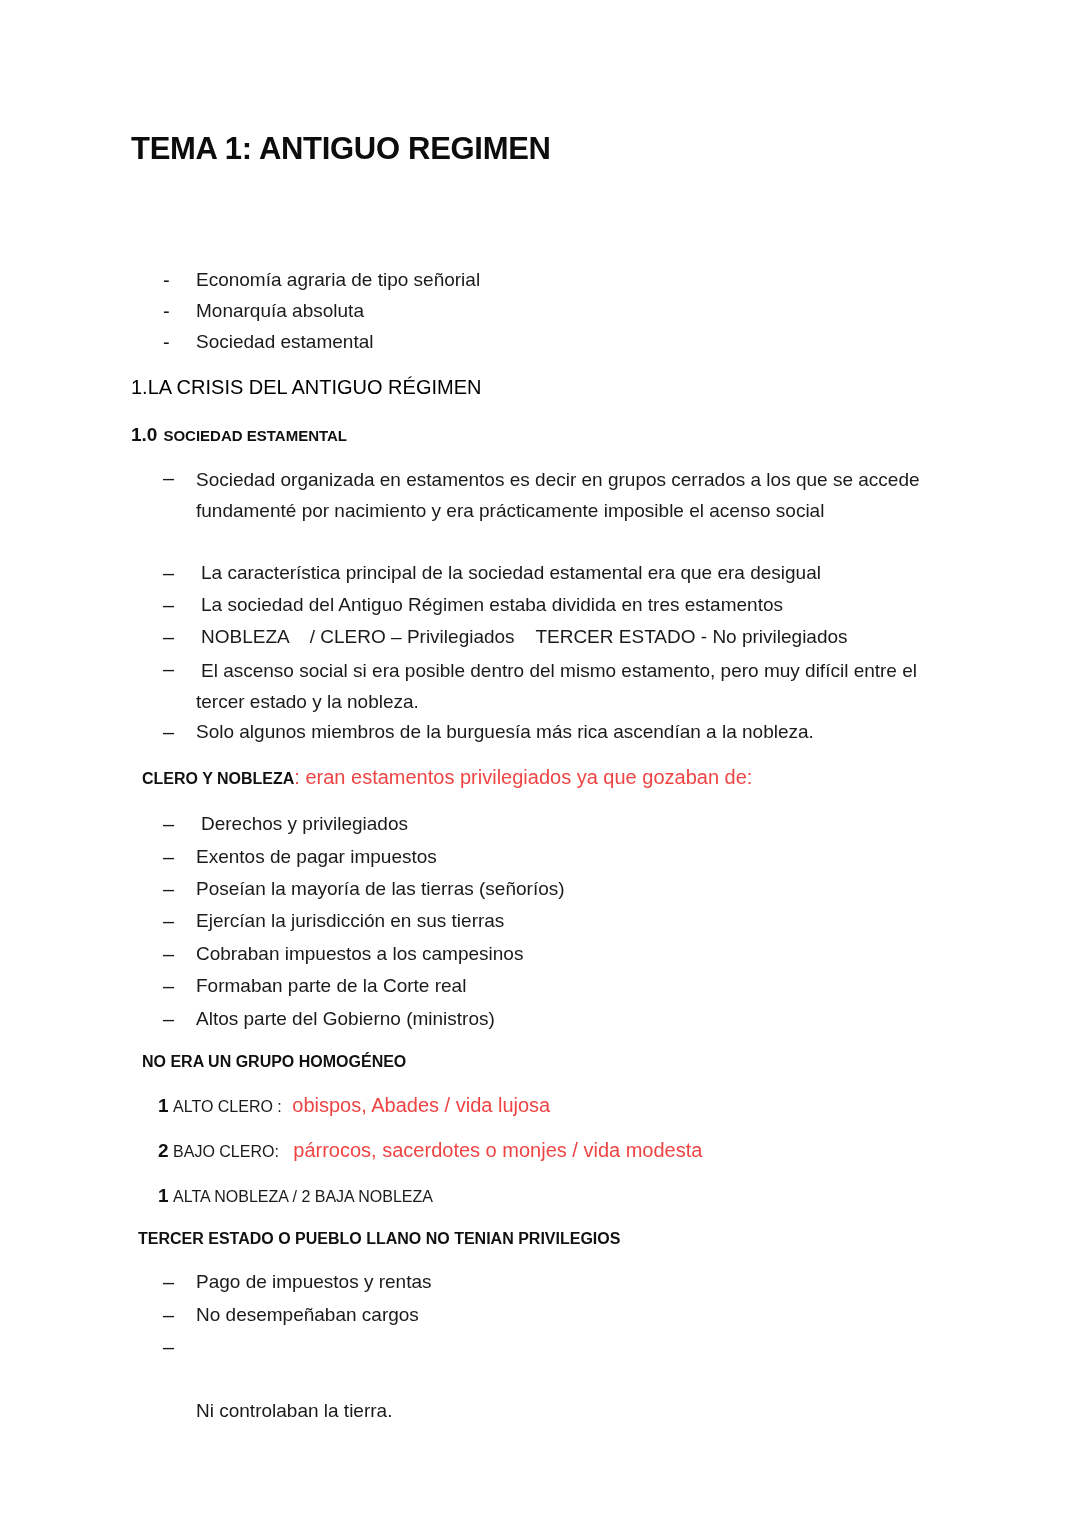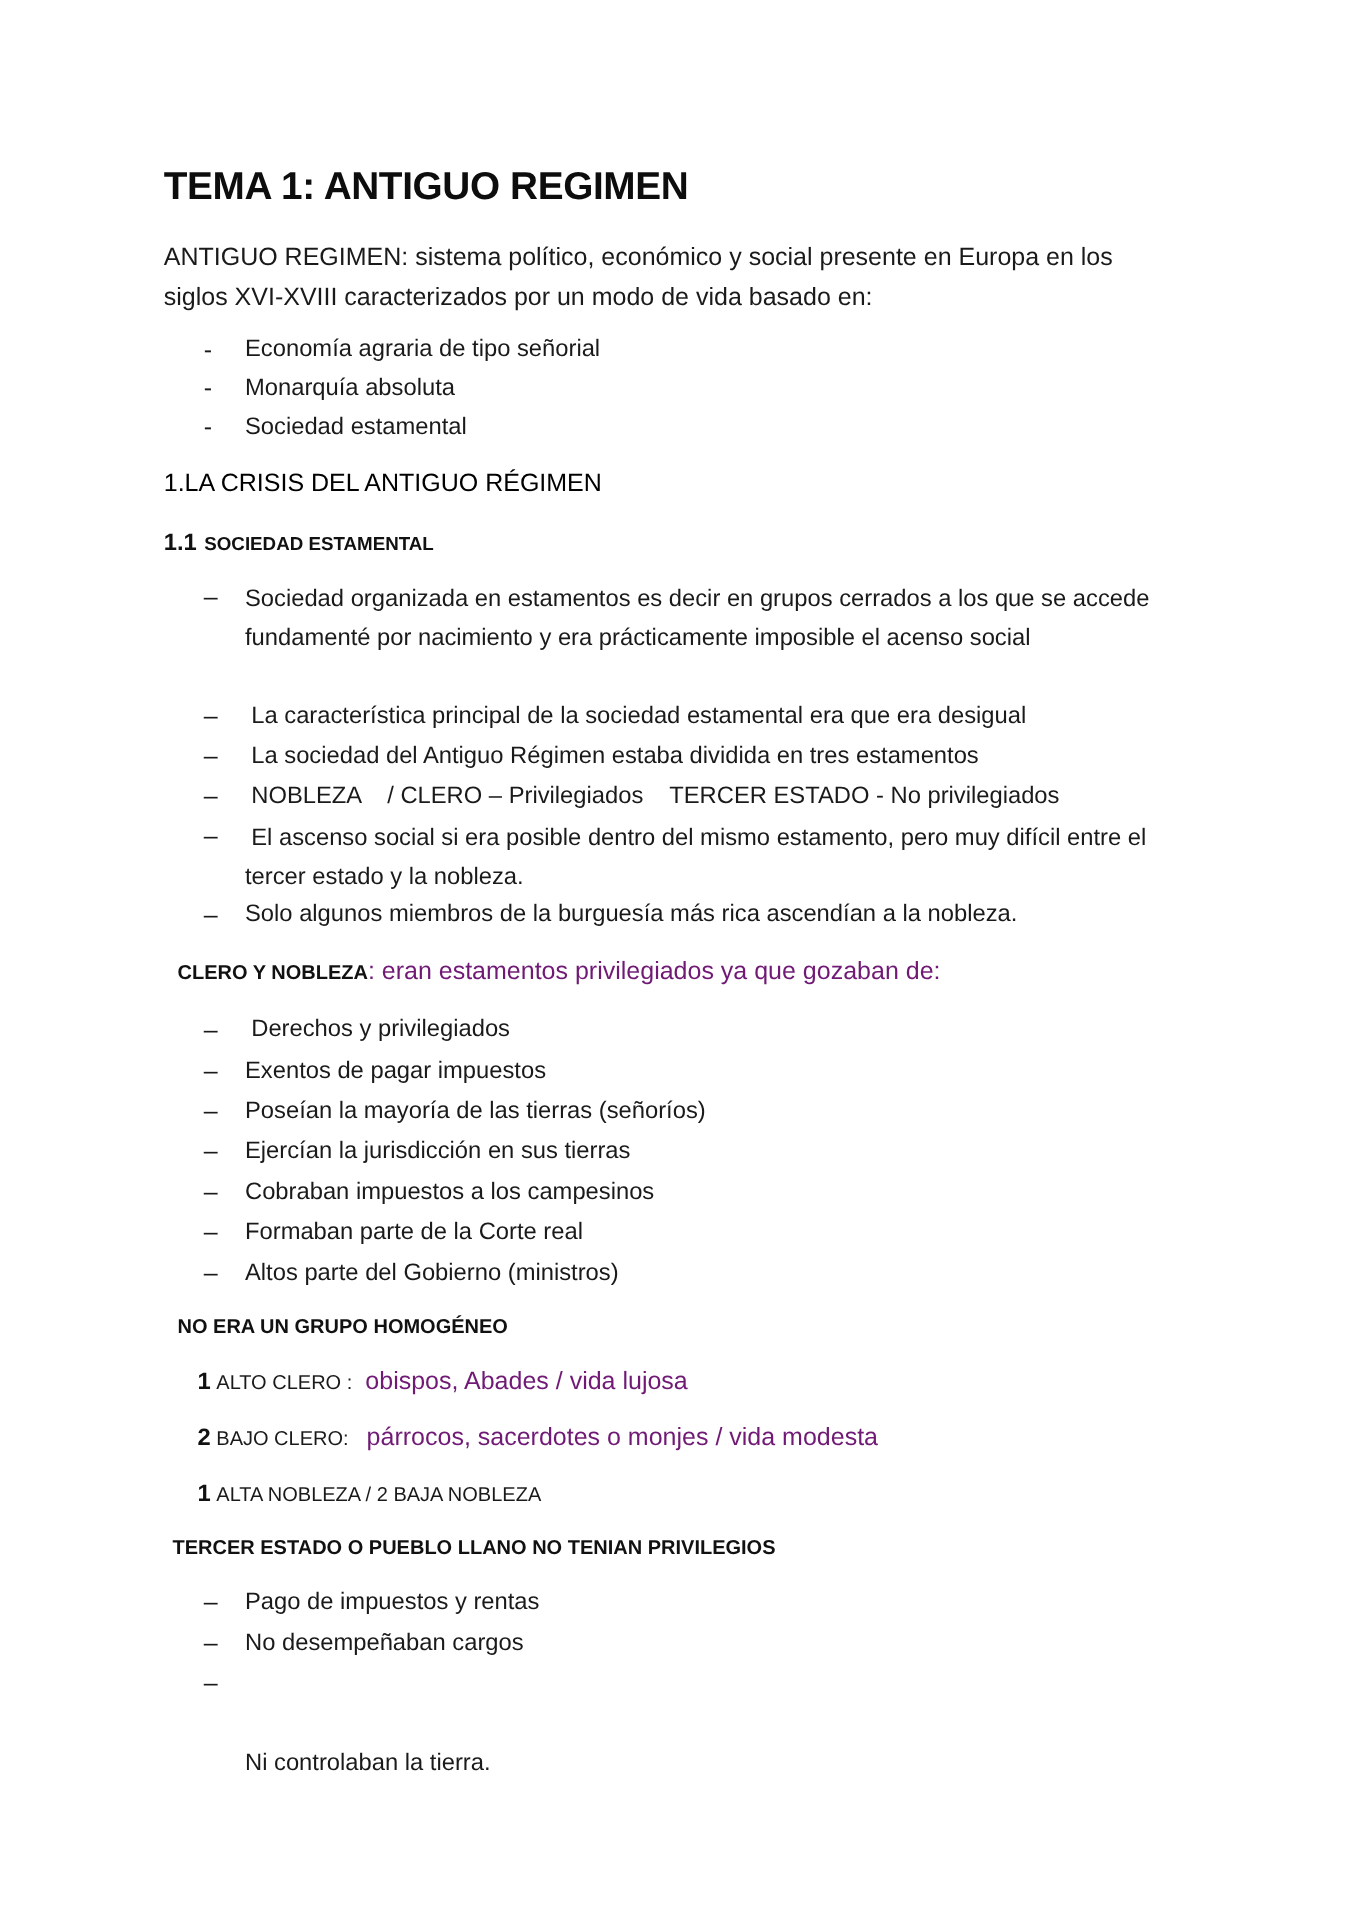--- a/index.html
+++ b/index.html
@@ -30,21 +30,21 @@
       color: #0d0d0d;
     }
     .intro {
       left: 131px; top: 190px;
       font-size: 20px;
       line-height: 32px;
       color: #1a1a1a;
       white-space: normal;
       width: 800px;
     }
-    .body20 { font-size: 20px; color: #701a75; }
+    .body20 { font-size: 20px; color: #ef4444; }
     .dash {
       position: absolute;
       font-size: 20px;
       color: #1a1a1a;
     }
     .item {
       position: absolute;
       font-size: 19px;
       color: #1a1a1a;
       white-space: nowrap;
@@ -88,35 +88,34 @@
       line-height: 31px;
     }
   </style>
 </head>
 <body>
 
 <div class="page">
 
   <div class="abs h1">TEMA 1: ANTIGUO REGIMEN</div>
 
-  <div class="abs intro">ANTIGUO REGIMEN: sistema político, económico y social presente en Europa en los siglos XVI-XVIII caracterizados por un modo de vida basado en:</div>
 
   <div>
     <span class="dash" style="left:163px; top:269px;">-</span>
     <span class="item" style="left:196px; top:269px;">Economía agraria de tipo señorial</span>
     <span class="dash" style="left:163px; top:300px;">-</span>
     <span class="item" style="left:196px; top:300px;">Monarquía absoluta</span>
     <span class="dash" style="left:163px; top:331px;">-</span>
     <span class="item" style="left:196px; top:331px;">Sociedad estamental</span>
   </div>
 
   <div class="abs h2">1.LA CRISIS DEL ANTIGUO RÉGIMEN</div>
 
   <div class="abs h3">
-    <span class="h3num">1.1</span><span class="small">SOCIEDAD ESTAMENTAL</span>
+    <span class="h3num">1.0</span><span class="small">SOCIEDAD ESTAMENTAL</span>
   </div>
 
   <div>
     <span class="dash" style="left:163px; top:467px;">–</span>
     <span class="item wrap" style="left:196px; top:464px;">Sociedad organizada en estamentos es decir en grupos cerrados a los que se accede fundamenté por nacimiento y era prácticamente imposible el acenso social</span>
 
     <span class="dash" style="left:163px; top:562px;">–</span>
     <span class="item" style="left:201px; top:562px;">La característica principal de la sociedad estamental era que era desigual</span>
 
     <span class="dash" style="left:163px; top:594px;">–</span>

